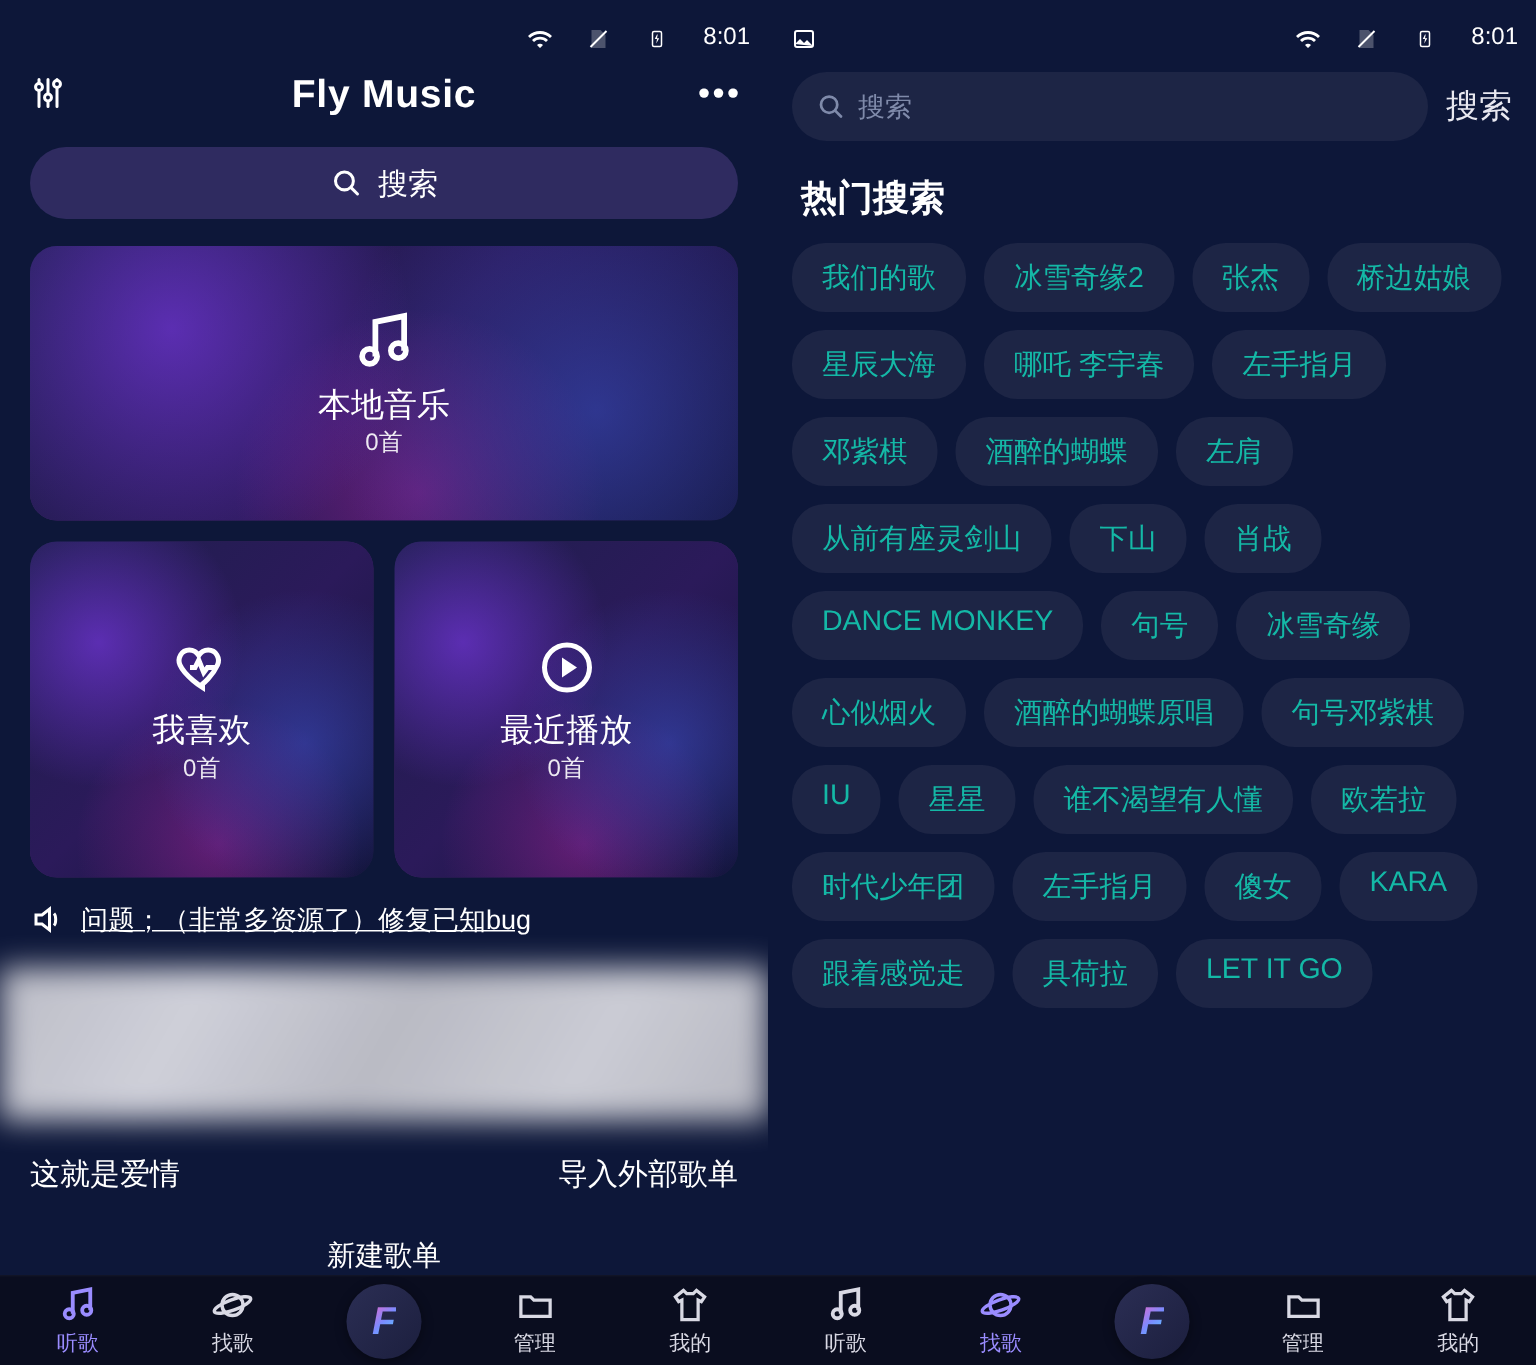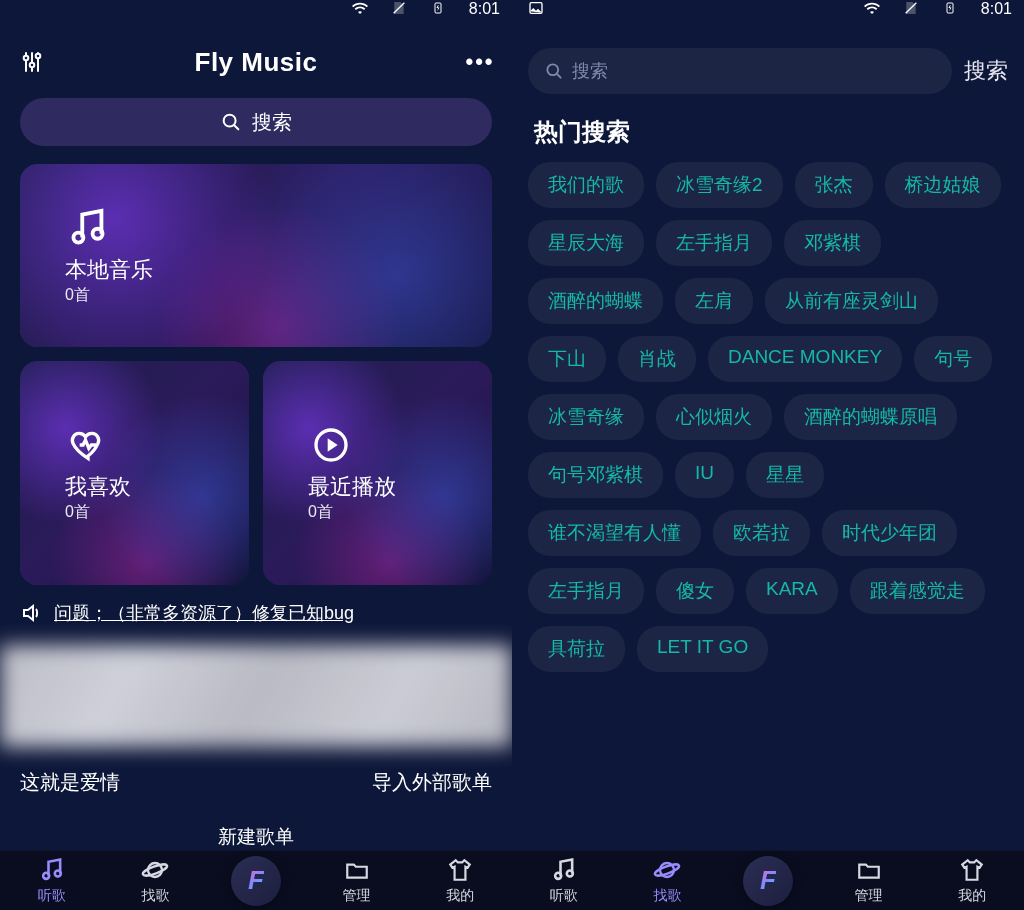--- a/index.html
+++ b/index.html
@@ -17,21 +17,21 @@
     height: 910px;
     background: #0d1739;
     display: flex;
     flex-direction: column;
     position: relative;
   }
   
   .status-bar {
     height: 34px;
     display: flex;
-    align-items: flex-start;
+    align-items: flex-end;
     justify-content: flex-end;
     padding: 0 12px;
     font-size: 16px;
     font-weight: 500;
     gap: 23px;
     background: #0d1739;
   }
   .status-left { flex:1; display:flex; align-items:center; gap:6px; padding-left:4px;}
   .status-icon { width: 16px; height: 16px; display:inline-flex; align-items:center; justify-content:center; }
   .clock { font-size:16px; font-weight:500; }
@@ -72,24 +72,24 @@
     display:flex;
     flex-direction:column;
     gap: 14px;
     overflow:hidden;
   }
   .card {
     border-radius: 18px;
     position: relative;
     display:flex;
     flex-direction:column;
+    align-items:center;
     justify-content:center;
     overflow:hidden;
     background: linear-gradient(135deg, #1c1f52 0%, #4a2170 35%, #1a1a42 100%);
-    padding-left: 45px;
   }
   .card-local { height: 196px; }
   .card-local::before, .card-small::before {
     content:"";
     position:absolute;
     inset:0;
     background:
       radial-gradient(circle at 20% 30%, rgba(136,60,255,0.55), transparent 40%),
       radial-gradient(circle at 80% 60%, rgba(60,80,200,0.55), transparent 45%),
       radial-gradient(circle at 55% 90%, rgba(200,40,180,0.4), transparent 40%),
@@ -399,20 +399,21 @@
   </div>
 
   <div class="hot-title">热门搜索</div>
 
   <div class="tags" id="tags">
       <div class="tag">我们的歌</div>
       <div class="tag">冰雪奇缘2</div>
       <div class="tag">张杰</div>
       <div class="tag">桥边姑娘</div>
       <div class="tag">星辰大海</div>
+      <div class="tag">哪吒 李宇春</div>
       <div class="tag">左手指月</div>
       <div class="tag">邓紫棋</div>
       <div class="tag">酒醉的蝴蝶</div>
       <div class="tag">左肩</div>
       <div class="tag">从前有座灵剑山</div>
       <div class="tag">下山</div>
       <div class="tag">肖战</div>
       <div class="tag">DANCE MONKEY</div>
       <div class="tag">句号</div>
       <div class="tag">冰雪奇缘</div>

